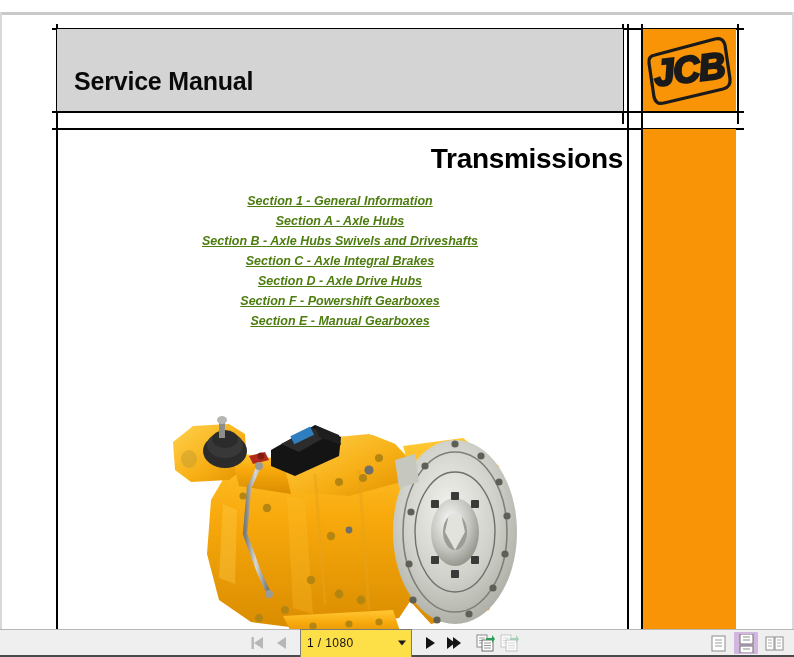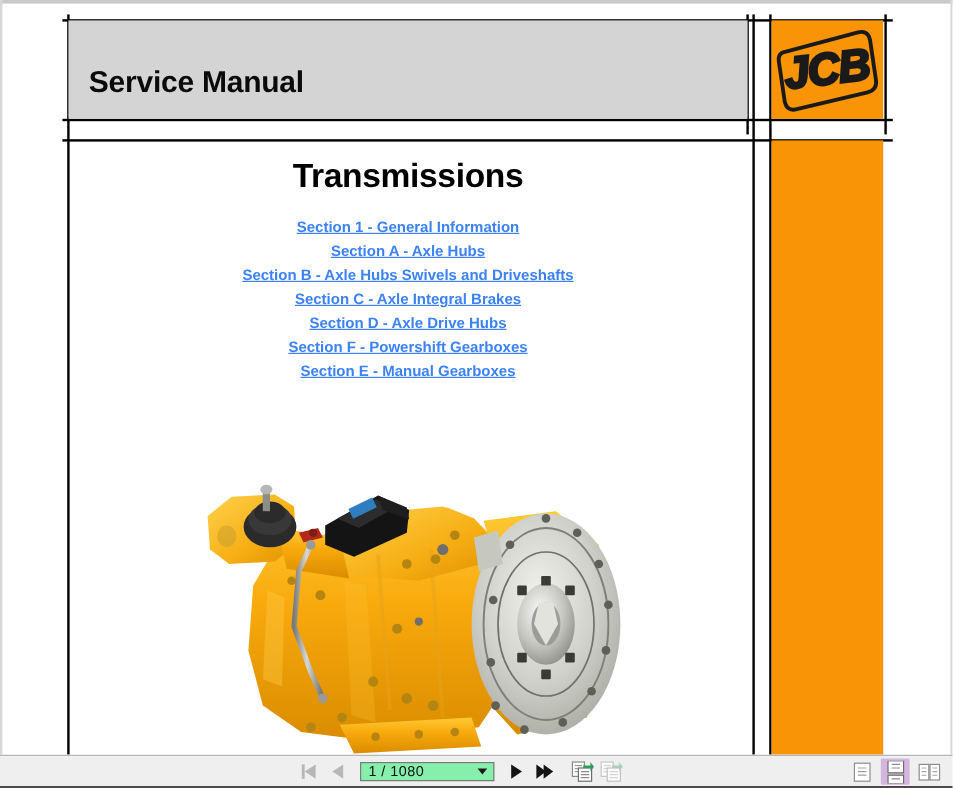--- a/index.html
+++ b/index.html
@@ -15,21 +15,21 @@
     width: 794px;
     height: 657px;
     overflow: hidden;
     background: #ffffff;
   }
 
   
   #doc-viewport {
     position: absolute;
     left: 0;
-    top: 0;
+    top: 12px;
     width: 794px;
     height: 629px;
     background: #ffffff;
     overflow: hidden;
   }
 
   
   #page-sheet {
     position: absolute;
     left: 0;
@@ -112,39 +112,40 @@
     height: 512px;
     background: #f89406;
   }
 
   
   #content-title {
     position: absolute;
     left: 57px;
     top: 131px;
     width: 566px;
-    text-align: center;
+    text-align: right;
     font-size: 28px;
     font-weight: bold;
     color: #000000;
     letter-spacing: -0.3px;
   }
 
   #toc-list {
     position: absolute;
     left: 57px;
     top: 179px;
     width: 566px;
     text-align: center;
   }
   .toc-link {
     display: block;
     font-size: 12.5px;
     font-weight: bold;
-    color: #3b82f6;
+    font-style: italic;
+    color: #4d7c0f;
     text-decoration: underline;
     line-height: 20px;
     cursor: pointer;
     white-space: nowrap;
   }
 
   
   #product-photo {
     position: absolute;
     left: 163px;
@@ -185,22 +186,22 @@
     cursor: pointer;
     border: none;
     background: transparent;
     padding: 0;
     margin: 0 1px;
   }
 
   #page-combo {
     position: relative;
     width: 112px;
-    height: 16px;
-    background: #86efac;
+    height: 29px;
+    background: #fde047;
     border: 1px solid #7b7b7b;
     box-sizing: border-box;
     display: flex;
     align-items: center;
     margin: 0 6px;
     cursor: text;
   }
   #page-combo-value {
     font-size: 12px;
     color: #111111;

